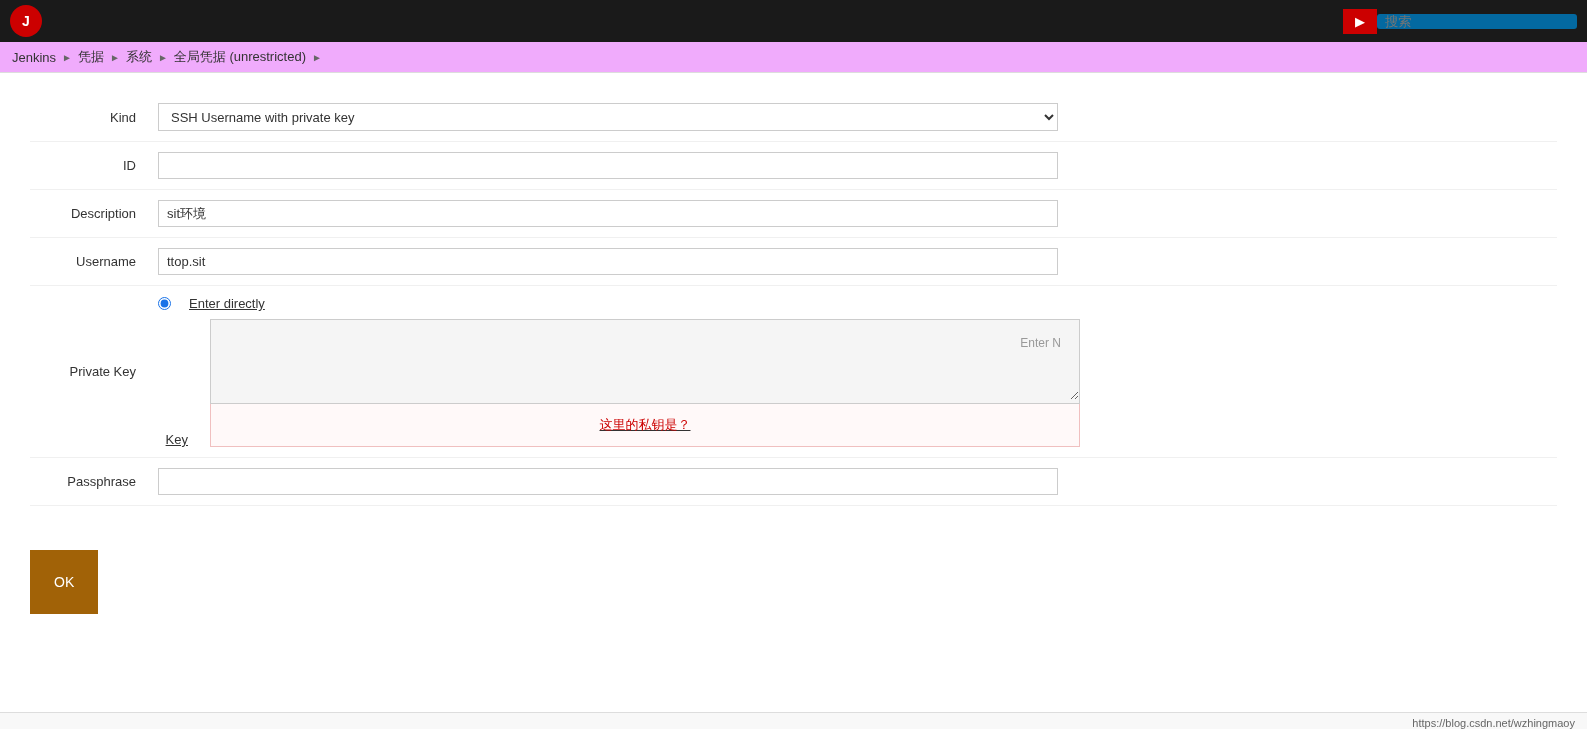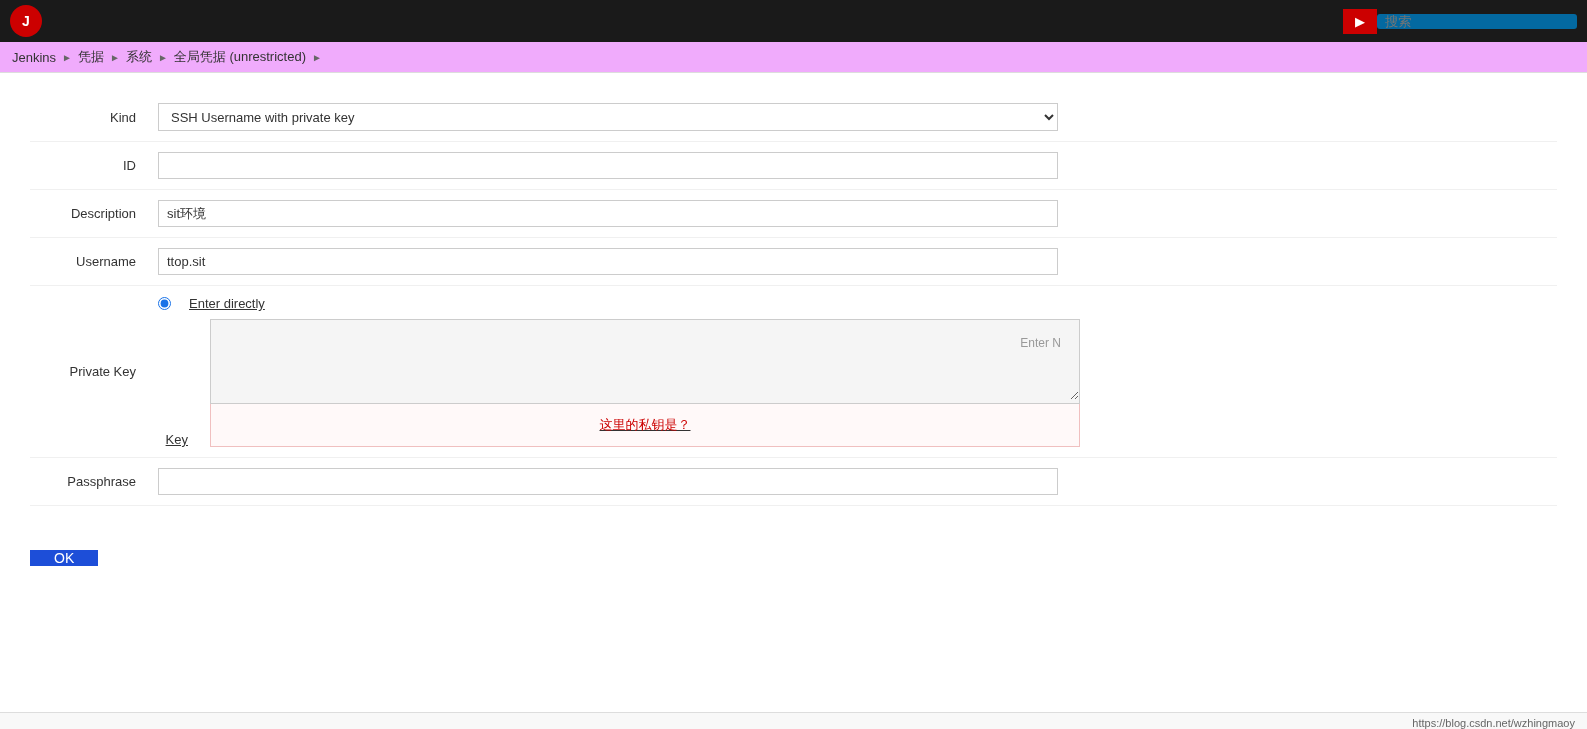--- a/index.html
+++ b/index.html
@@ -216,24 +216,24 @@
     .key-hint {
       background: #fff9f9;
       border: 1px solid #f0c0c0;
       border-top: none;
       padding: 12px;
       text-align: center;
       color: #cc0000;
       font-size: 13px;
     }
     .ok-btn {
-      background: #1d4ed8;
+      background: #a16207;
       color: white;
       border: none;
-      padding: 0 24px;
+      padding: 24px 24px;
       font-size: 14px;
       cursor: pointer;
       margin-top: 24px;
       display: inline-block;
     }
     .bottom-bar {
       background: #f8f8f8;
       border-top: 1px solid #ddd;
       padding: 4px 12px;
       font-size: 11px;

